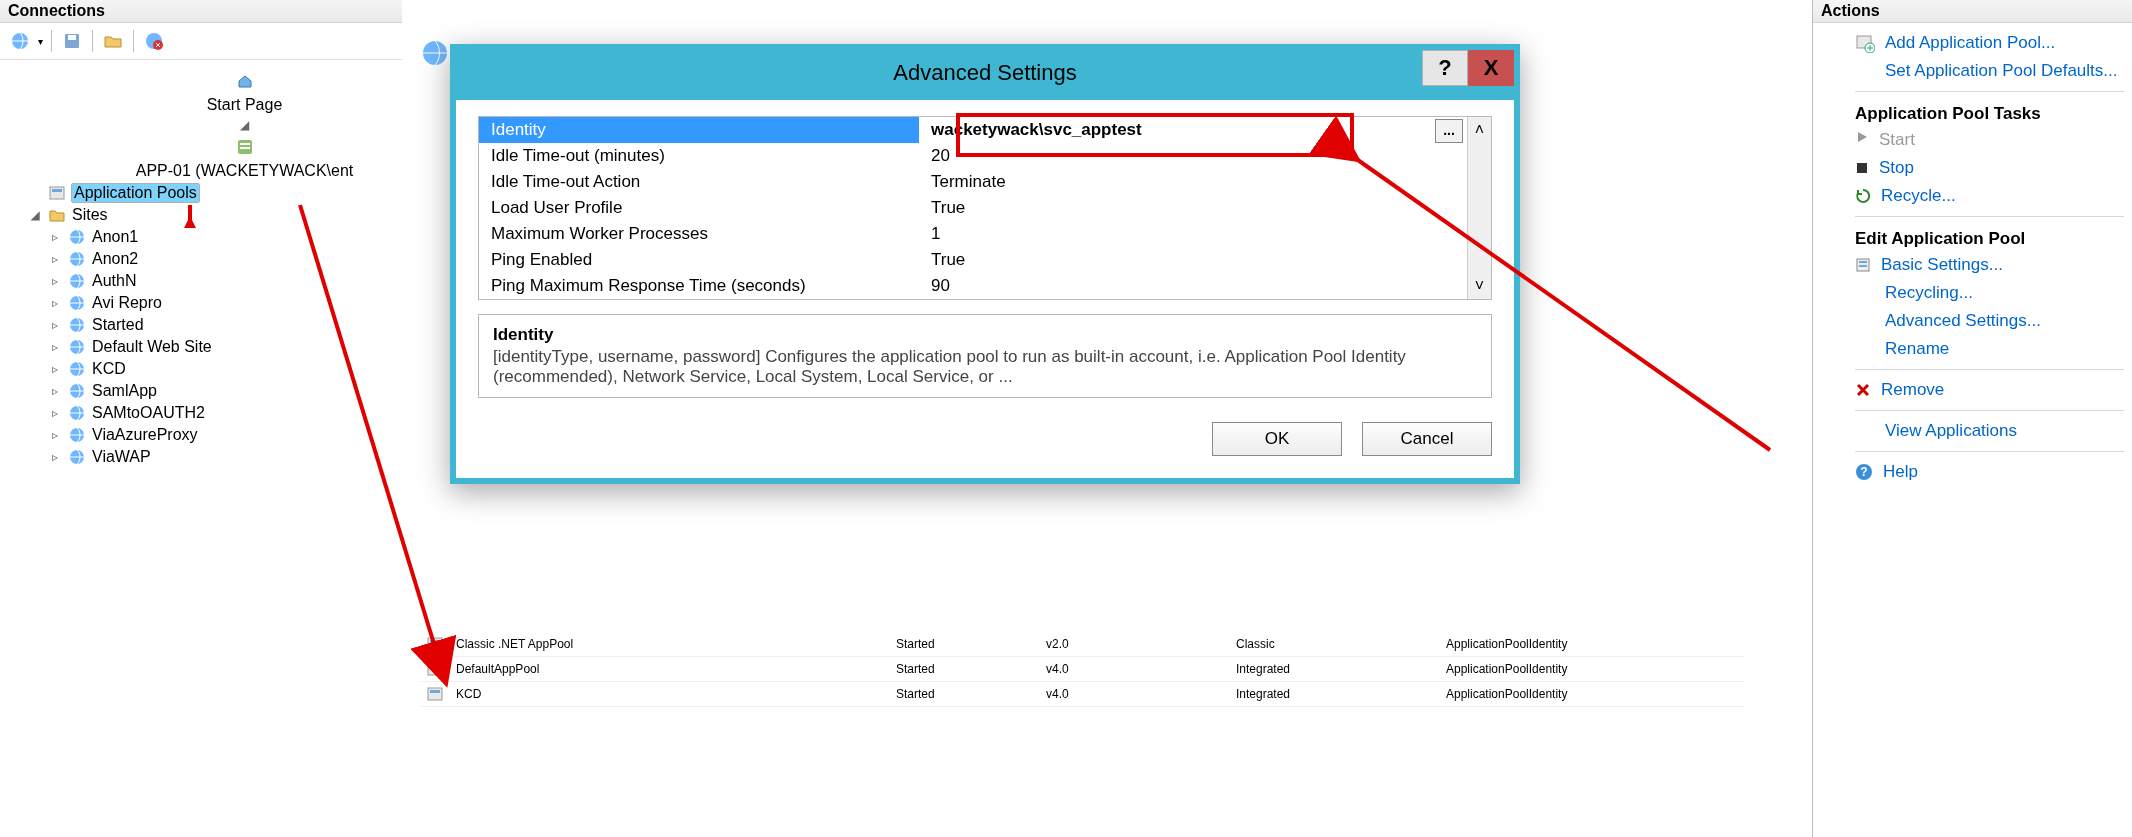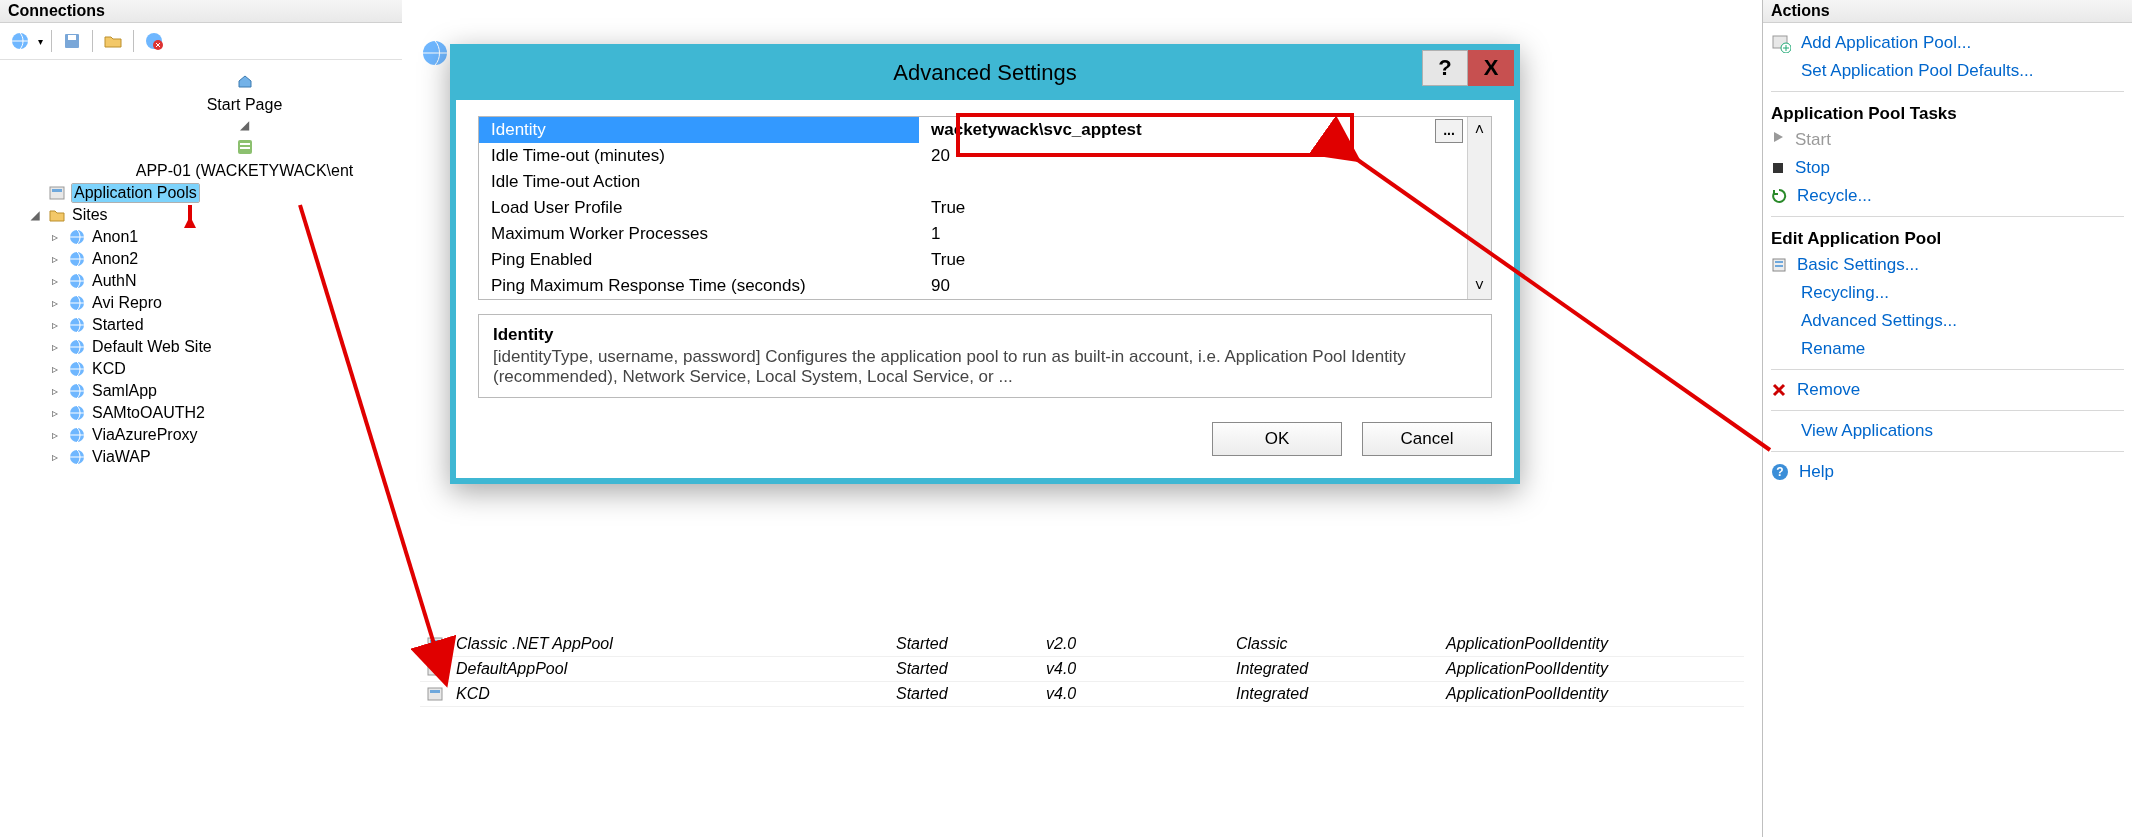--- a/index.html
+++ b/index.html
@@ -22,21 +22,21 @@
   .connections {
     position: absolute;
     left: 0; top: 0;
     width: 486px; height: 837px;
     border-right: 1px solid #bfbfbf;
     background: #fff;
   }
   .actions {
     position: absolute;
     right: 0; top: 0;
-    width: 370px; height: 837px;
+    width: 320px; height: 837px;
     border-left: 1px solid #bfbfbf;
     background: #fff;
   }
   .content {
     position: absolute;
     left: 402px; right: 370px;
     top: 0; height: 837px;
     background: #fff;
   }
   
@@ -71,22 +71,21 @@
     outline:1px solid #b0b0b0;
     border-radius:1px;
     padding:0 2px;
   }
 
   
   svg { display:block; }
   .pool-table {
     width: 100%;
     border-collapse: collapse;
-    font-size: 16px;
-    font-style: italic;
+    font-size: 12px;
   }
   .pool-table td {
     padding: 3px 6px;
     border-bottom: 1px solid #f0f0f0;
   }
   .pool-table .icon-cell{width:24px;}
 
   
   .dialog {
     position: absolute;
@@ -183,21 +182,21 @@
   .annot-box{
     position:absolute;
     left:956px; top:113px;
     width:398px; height:44px;
     border:4px solid #e00000;
     z-index:200;
     pointer-events:none;
   }
 
   
-  .a-body{padding:6px 2px;font-size:17px;}
+  .a-body{padding:6px 2px;font-size:17px;margin-left:34px;}
   .a-link{color:#0066cc;cursor:pointer;display:flex;align-items:center;gap:10px;padding:4px 6px;}
   .a-text{color:#000;display:flex;align-items:flex-start;gap:10px;padding:4px 6px;}
   .a-hr{height:1px;background:#d8d8d8;margin:6px 6px;}
   .a-head{font-weight:bold;padding:6px 6px 2px 6px;}
   .a-dis{color:#9a9a9a;}
 
   
   .behind-right{
     position:absolute;
     left:1530px;
@@ -576,20 +575,21 @@
           <div class="prop-row selected">
             <div class="name">Identity</div>
             <div class="val">wacketywack\svc_apptest<div class="prop-dots">...</div></div>
           </div>
           <div class="prop-row">
             <div class="name">Idle Time-out (minutes)</div>
             <div class="val">20</div>
           </div>
           <div class="prop-row">
             <div class="name">Idle Time-out Action</div>
+            <div class="val">Terminate</div>
           </div>
           <div class="prop-row">
             <div class="name">Load User Profile</div>
             <div class="val">True</div>
           </div>
           <div class="prop-row">
             <div class="name">Maximum Worker Processes</div>
             <div class="val">1</div>
           </div>
           <div class="prop-row">

